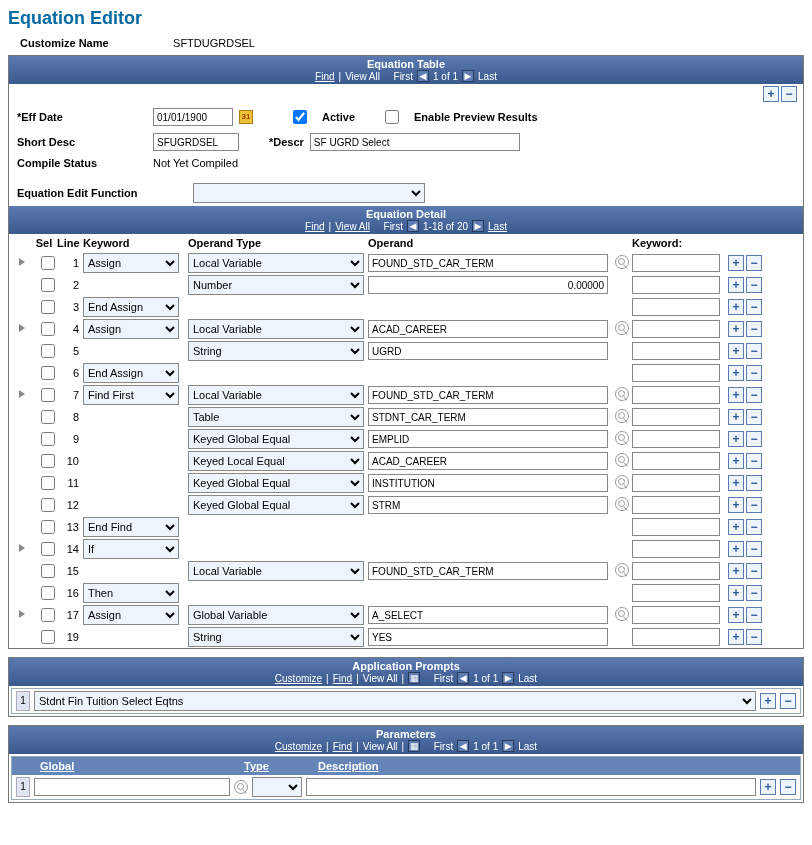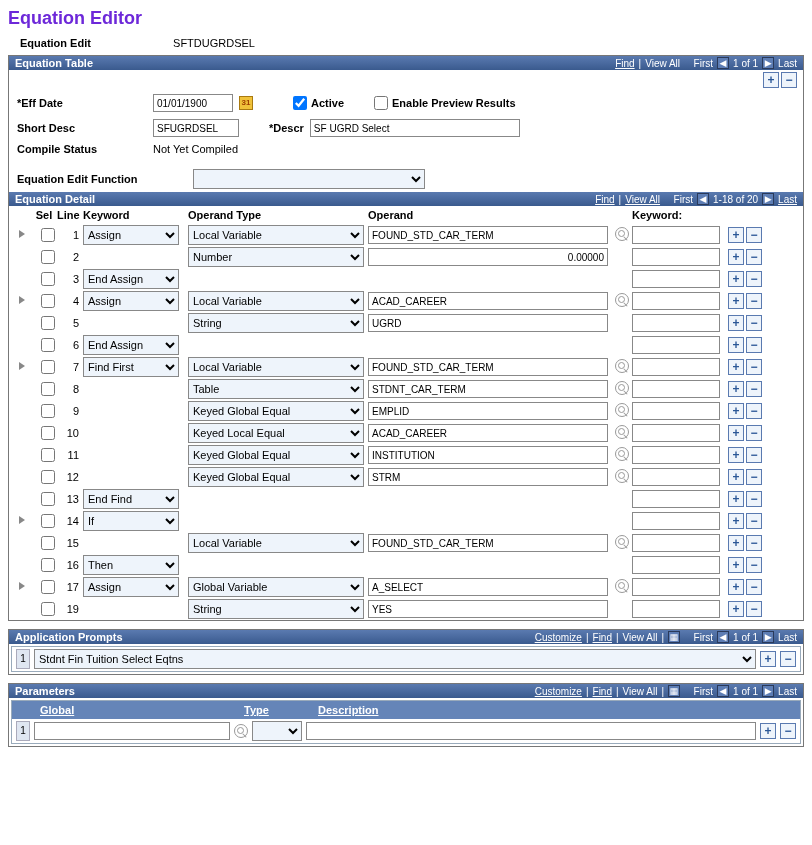--- a/index.html
+++ b/index.html
@@ -1,28 +1,29 @@
 <!DOCTYPE html>
 <html><head>
 <meta charset="utf-8">
 <style>
   * { box-sizing: border-box; }
   body {
     margin: 0; padding: 4px; font-family: Arial, sans-serif; font-size: 11px;
     background: #fff; color: #000; width: 812px;
   }
-  .page-title { color: #6d28d9; font-size: 18px; font-weight: bold; margin: 4px 0 8px 4px; }
+  .page-title { color: #0369a1; font-size: 18px; font-weight: bold; margin: 4px 0 8px 4px; }
   .hdr-row { margin: 4px 0 6px 16px; font-size: 11px; }
   .hdr-row b { display:inline-block; width:150px; }
   .panel { border: 1px solid #777; margin: 2px 4px 8px 4px; background: #fff; }
   .bar {
     background: #4a6a9e; background: linear-gradient(#5a7ab0, #3a5a8e);
     color: #fff; font-weight: bold; padding: 2px 6px; font-size: 11px;
     display: flex; justify-content: space-between; align-items: center;
-    height: 14px;
+    height: 28px;
+    flex-direction: column;
   }
   .bar .right { font-weight: normal; font-size: 10px; display: flex; align-items: center; gap: 4px; }
   .bar a { color: #fff; text-decoration: underline; cursor: pointer; }
   .bar .navbtn, .grid-icon {
     display:inline-block; width:12px; height:12px; background:#5d7db4; border:1px solid #2a3a5a;
     color:#fff; line-height:10px; text-align:center; font-size:9px; vertical-align:middle;
     cursor:pointer;
   }
   .body-row { display:flex; align-items:center; gap:6px; padding:3px 8px; font-size:11px; }
   .lbl { font-weight:normal; width:130px; }
@@ -33,21 +34,21 @@
   }
   select {
     height:20px; border:1px solid #888; font-size:11px; background:#eef4fb;
   }
   .cal-icon {
     display:inline-block; width:14px; height:14px; background:#f0c23a; border:1px solid #a97a10;
     font-size:8px; text-align:center; line-height:12px; color:#a04000; font-weight:bold;
     cursor:pointer;
   }
   .chk { width:14px; height:14px; }
-  .chk-wrap { display:inline-flex; align-items:center; gap:1px; margin-right:20px; font-size:11px; }
+  .chk-wrap { display:inline-flex; align-items:center; gap:12px; margin-right:20px; font-size:11px; }
   .plus-minus { display:flex; gap:2px; justify-content:flex-end; padding:2px 6px; }
   .sqbtn {
     width:16px; height:16px; border:1px solid #5a7ab0; background:#eef4fb;
     text-align:center; line-height:14px; font-size:12px; color:#2b5797; cursor:pointer;
     font-weight:bold;
   }
   
   .grid-head, .grid-row { display:flex; align-items:center; padding:1px 4px; }
   .grid-head { font-weight:bold; font-size:11px; padding:3px 4px 3px 4px; }
   .col-exp { width:18px; text-align:center; font-size:9px; color:#888; }
@@ -80,21 +81,21 @@
   .col-optype select { width:176px; }
   .col-operand input { width:240px; }
   .col-comment input { width:88px; }
   .num-right { text-align:right; }
 </style>
 </head>
 <body>
 
 <div class="page-title">Equation Editor</div>
 <div class="hdr-row">
-  <b>Equation Edit</b>
+  <b>Customize Name</b>
   <span>SFTDUGRDSEL</span>
 </div>
 
 <div class="panel">
   <div class="bar">
     <span>Equation Table</span>
     <span class="right">
       <a>Find</a> |
       <span>View All</span>
       &nbsp;&nbsp;

